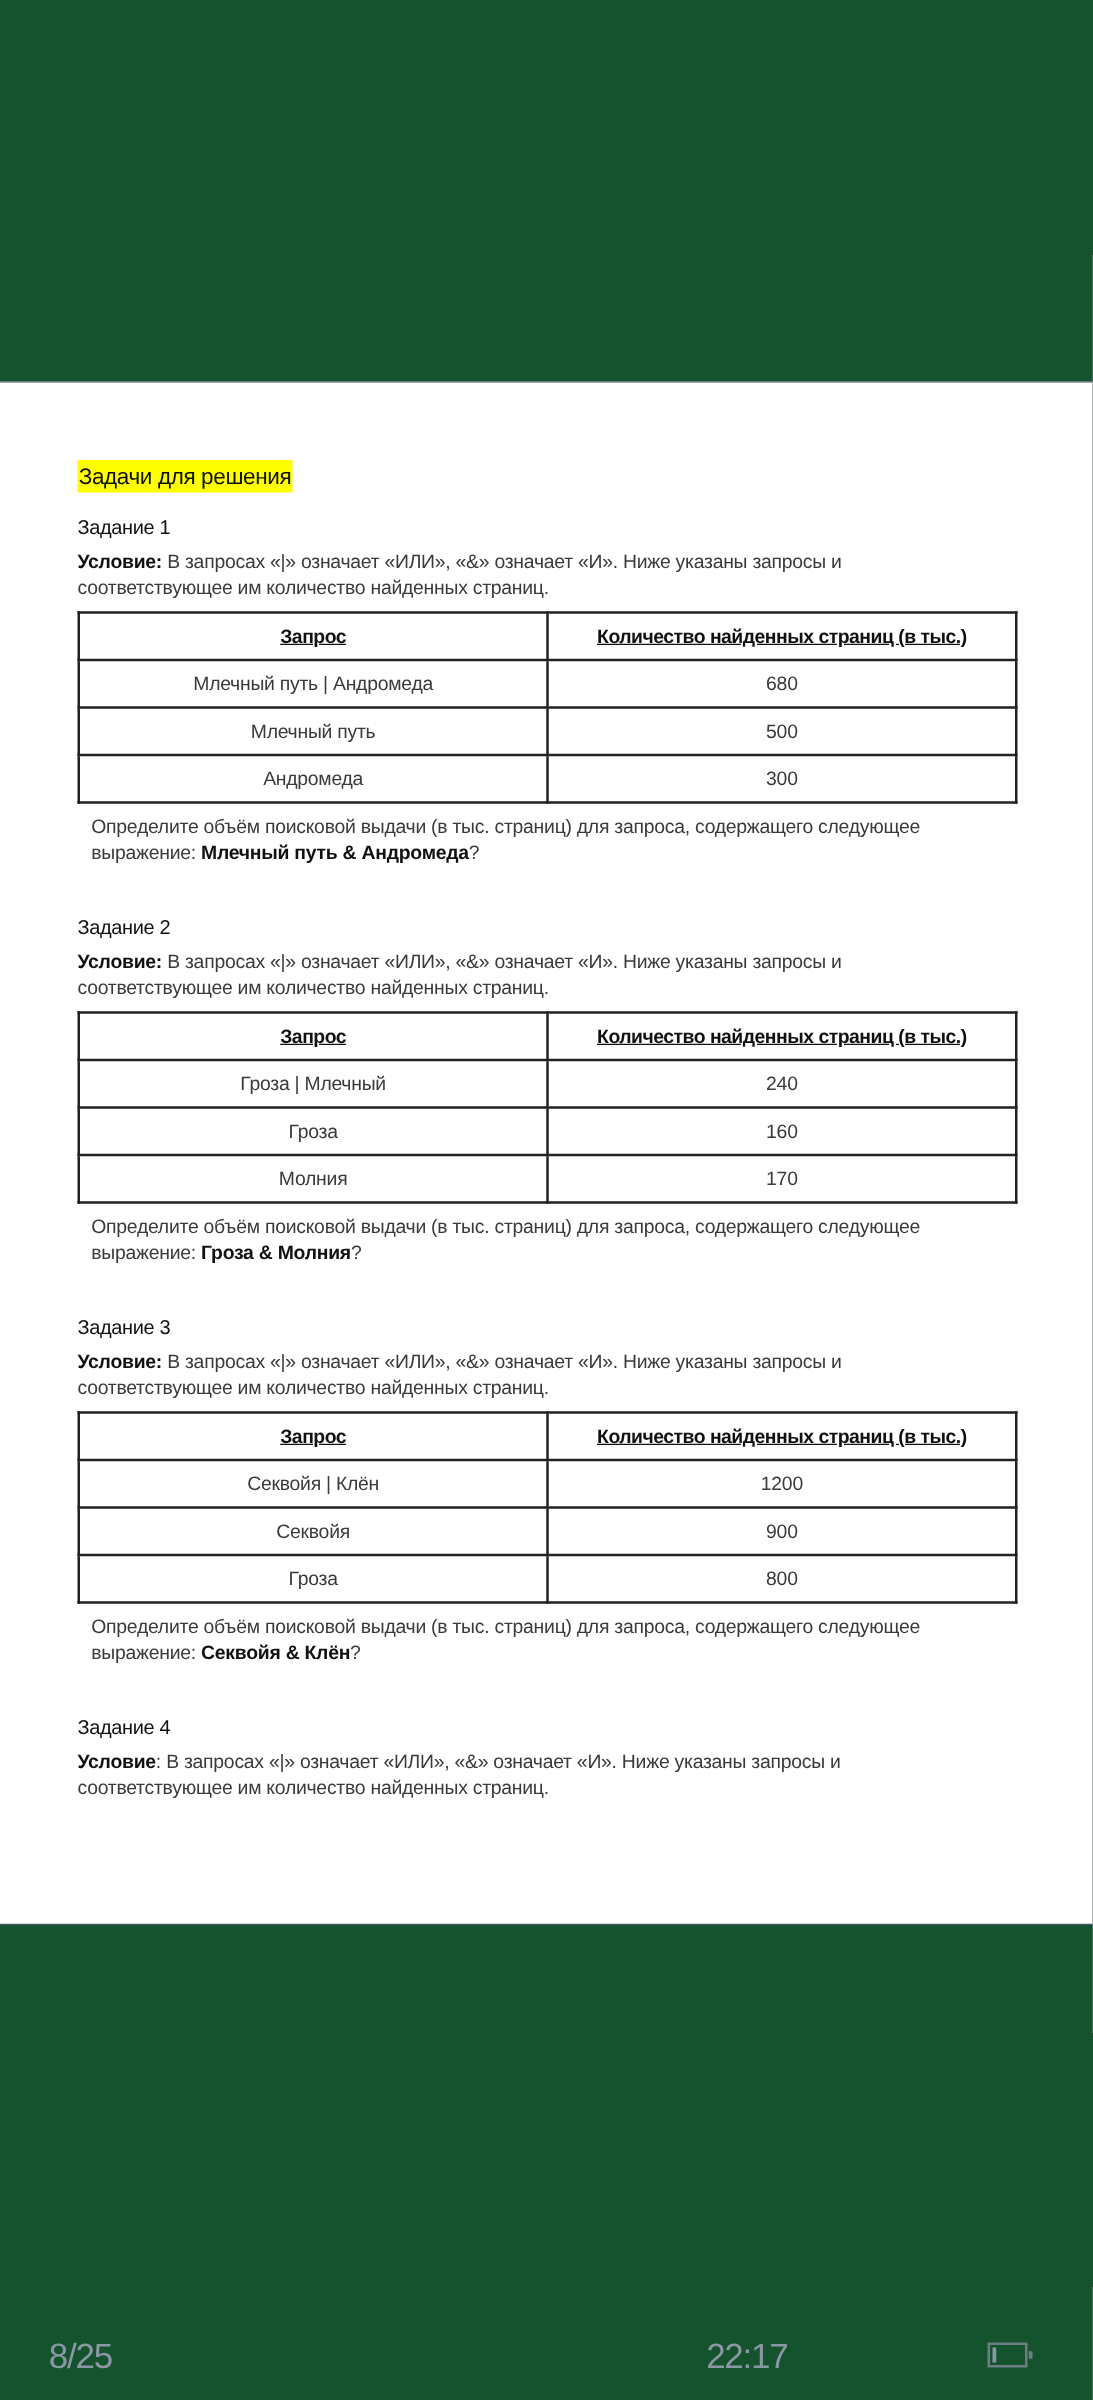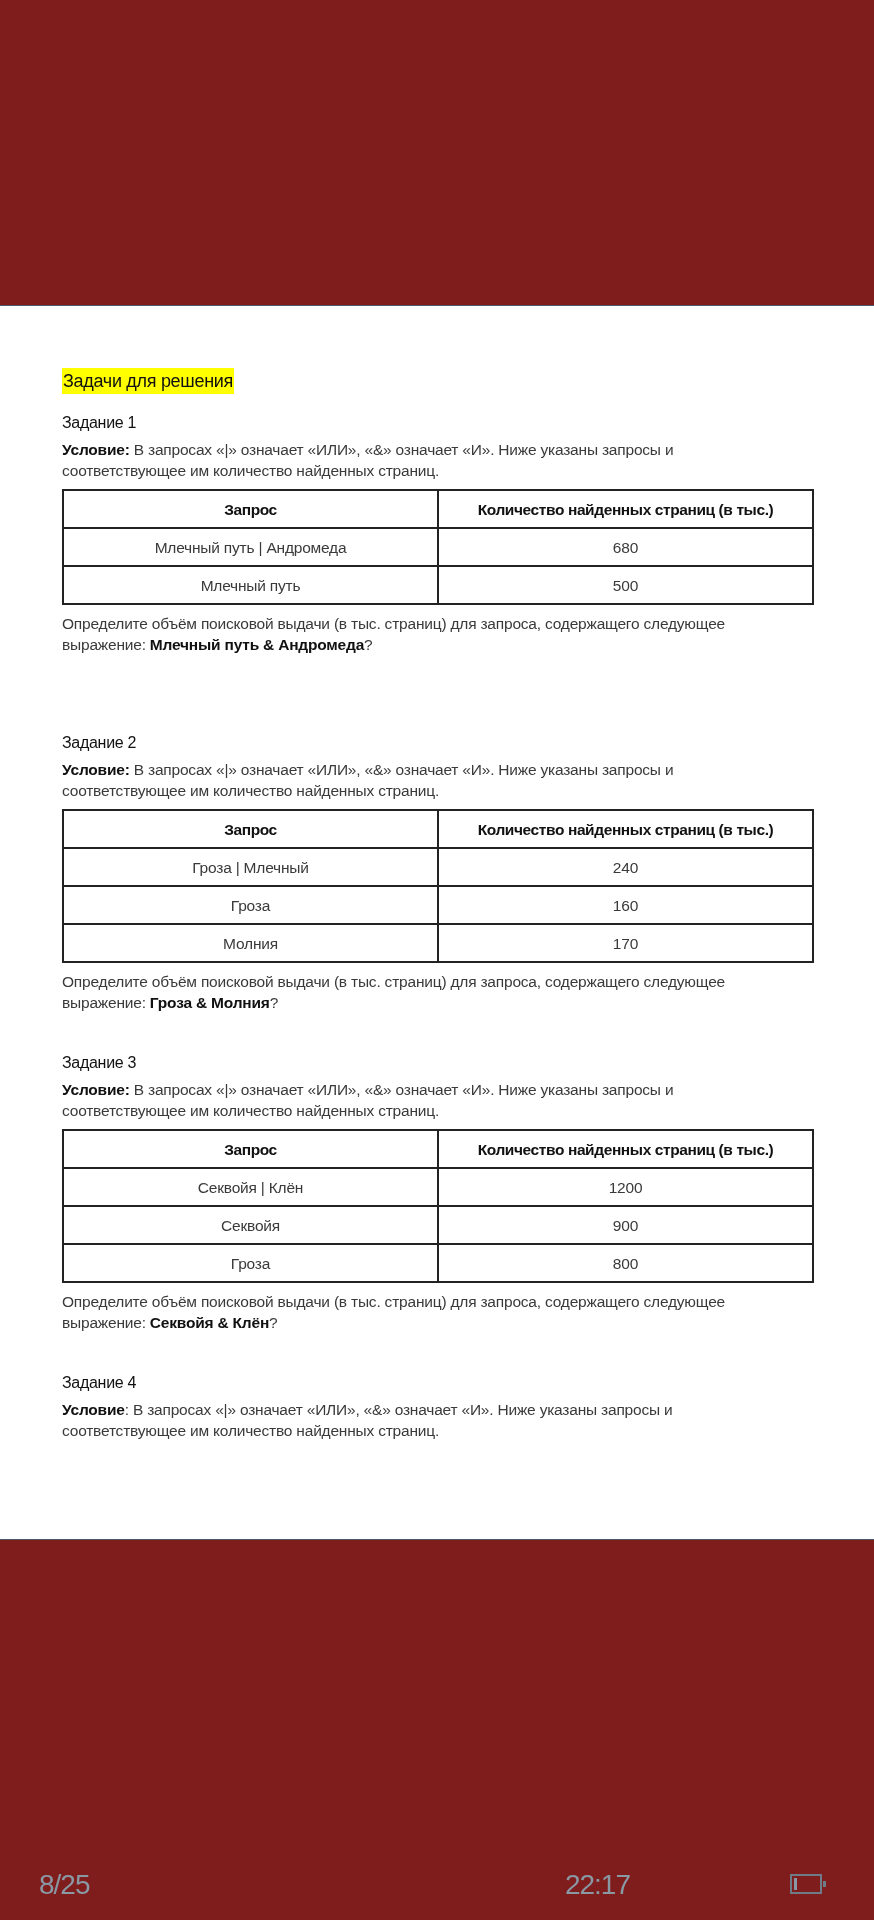--- a/index.html
+++ b/index.html
@@ -11,21 +11,21 @@
       height: 1920px;
       background: #021623;
       position: relative;
       overflow: hidden;
       font-family: "Liberation Sans", "DejaVu Sans", sans-serif;
     }
     .viewer {
       position: absolute;
       left: 0; top: 0;
       width: 874px; height: 1920px;
-      background: #7f1d1d;
+      background: #14532d;
     }
     .page {
       position: absolute;
       left: 0;
       top: 305px;
       width: 874px;
       height: 1235px;
       background: #ffffff;
       border-top: 1px solid #4a5a66;
       border-bottom: 1px solid #4a5a66;
@@ -85,23 +85,24 @@
       text-align: center;
       font-size: 15.5px;
       color: #3a3a3a;
       padding: 0;
       font-weight: normal;
     }
     th {
       color: #111;
       font-weight: bold;
       letter-spacing: -0.4px;
+      text-decoration: underline;
     }
     .question {
-      margin: 8px 0 0 0;
+      margin: 8px 0 0 11px;
       width: 740px;
     }
     .question b {
       color: #111;
     }
     .status-bar {
       position: absolute;
       left: 0;
       top: 1860px;
       width: 726px;
@@ -171,20 +172,24 @@
             <th>Запрос</th>
             <th>Количество найденных страниц (в тыс.)</th>
           </tr>
           <tr>
             <td>Млечный путь | Андромеда</td>
             <td>680</td>
           </tr>
           <tr>
             <td>Млечный путь</td>
             <td>500</td>
+          </tr>
+          <tr>
+            <td>Андромеда</td>
+            <td>300</td>
           </tr>
         </tbody>
           </table>
         <p class="question"><span>Определите объём поисковой выдачи (в тыс. страниц) для запроса, содержащего следующее выражение: </span><b>Млечный путь &amp; Андромеда</b><span>?</span></p>
       </div>
 
       <div class="task" style="top:426px;">
         <div class="task-heading">Задание 2</div>
         <p class="condition"><b>Условие:</b><span> В запросах «|» означает «ИЛИ», «&amp;» означает «И». Ниже указаны запросы и соответствующее им количество найденных страниц.</span></p>
         <table>

